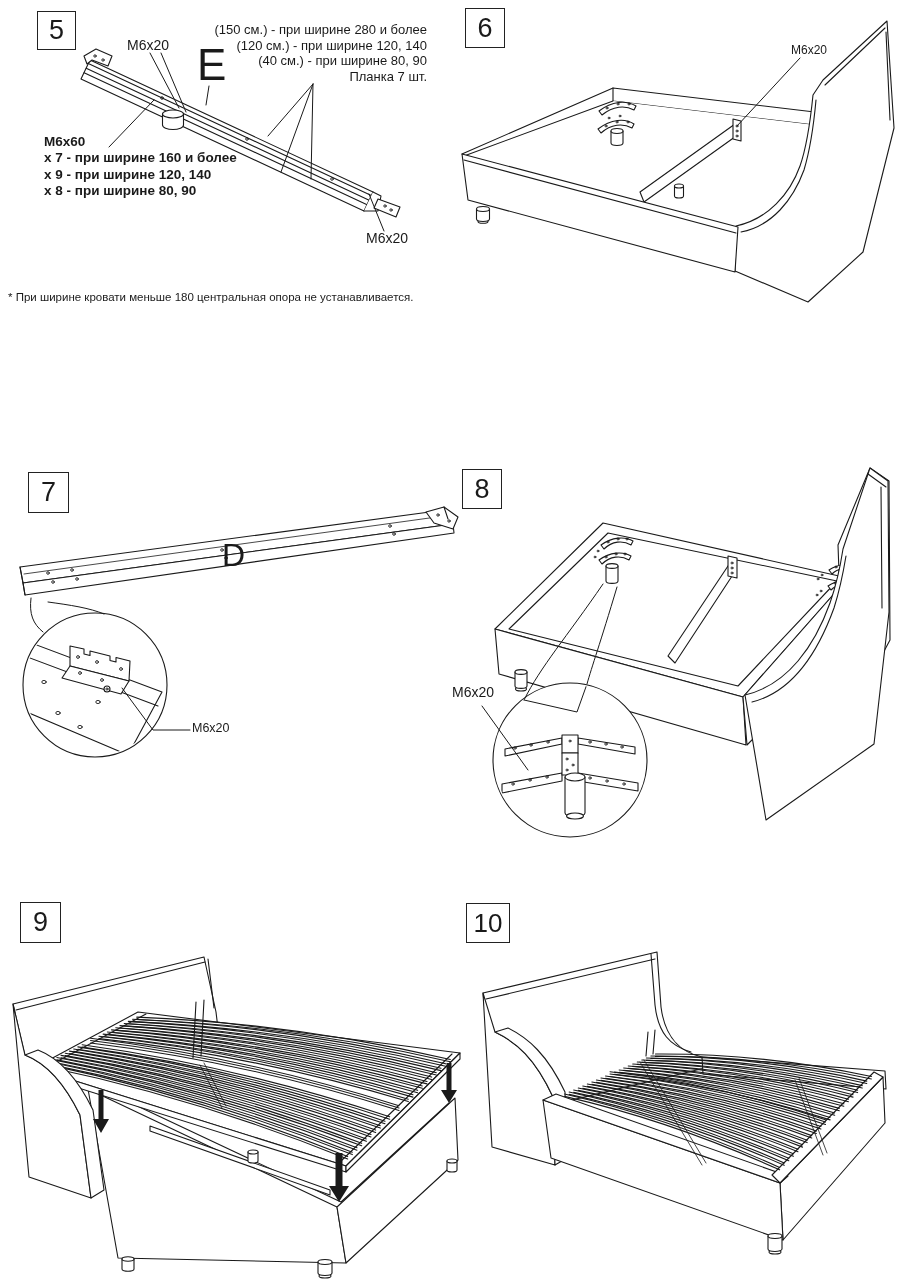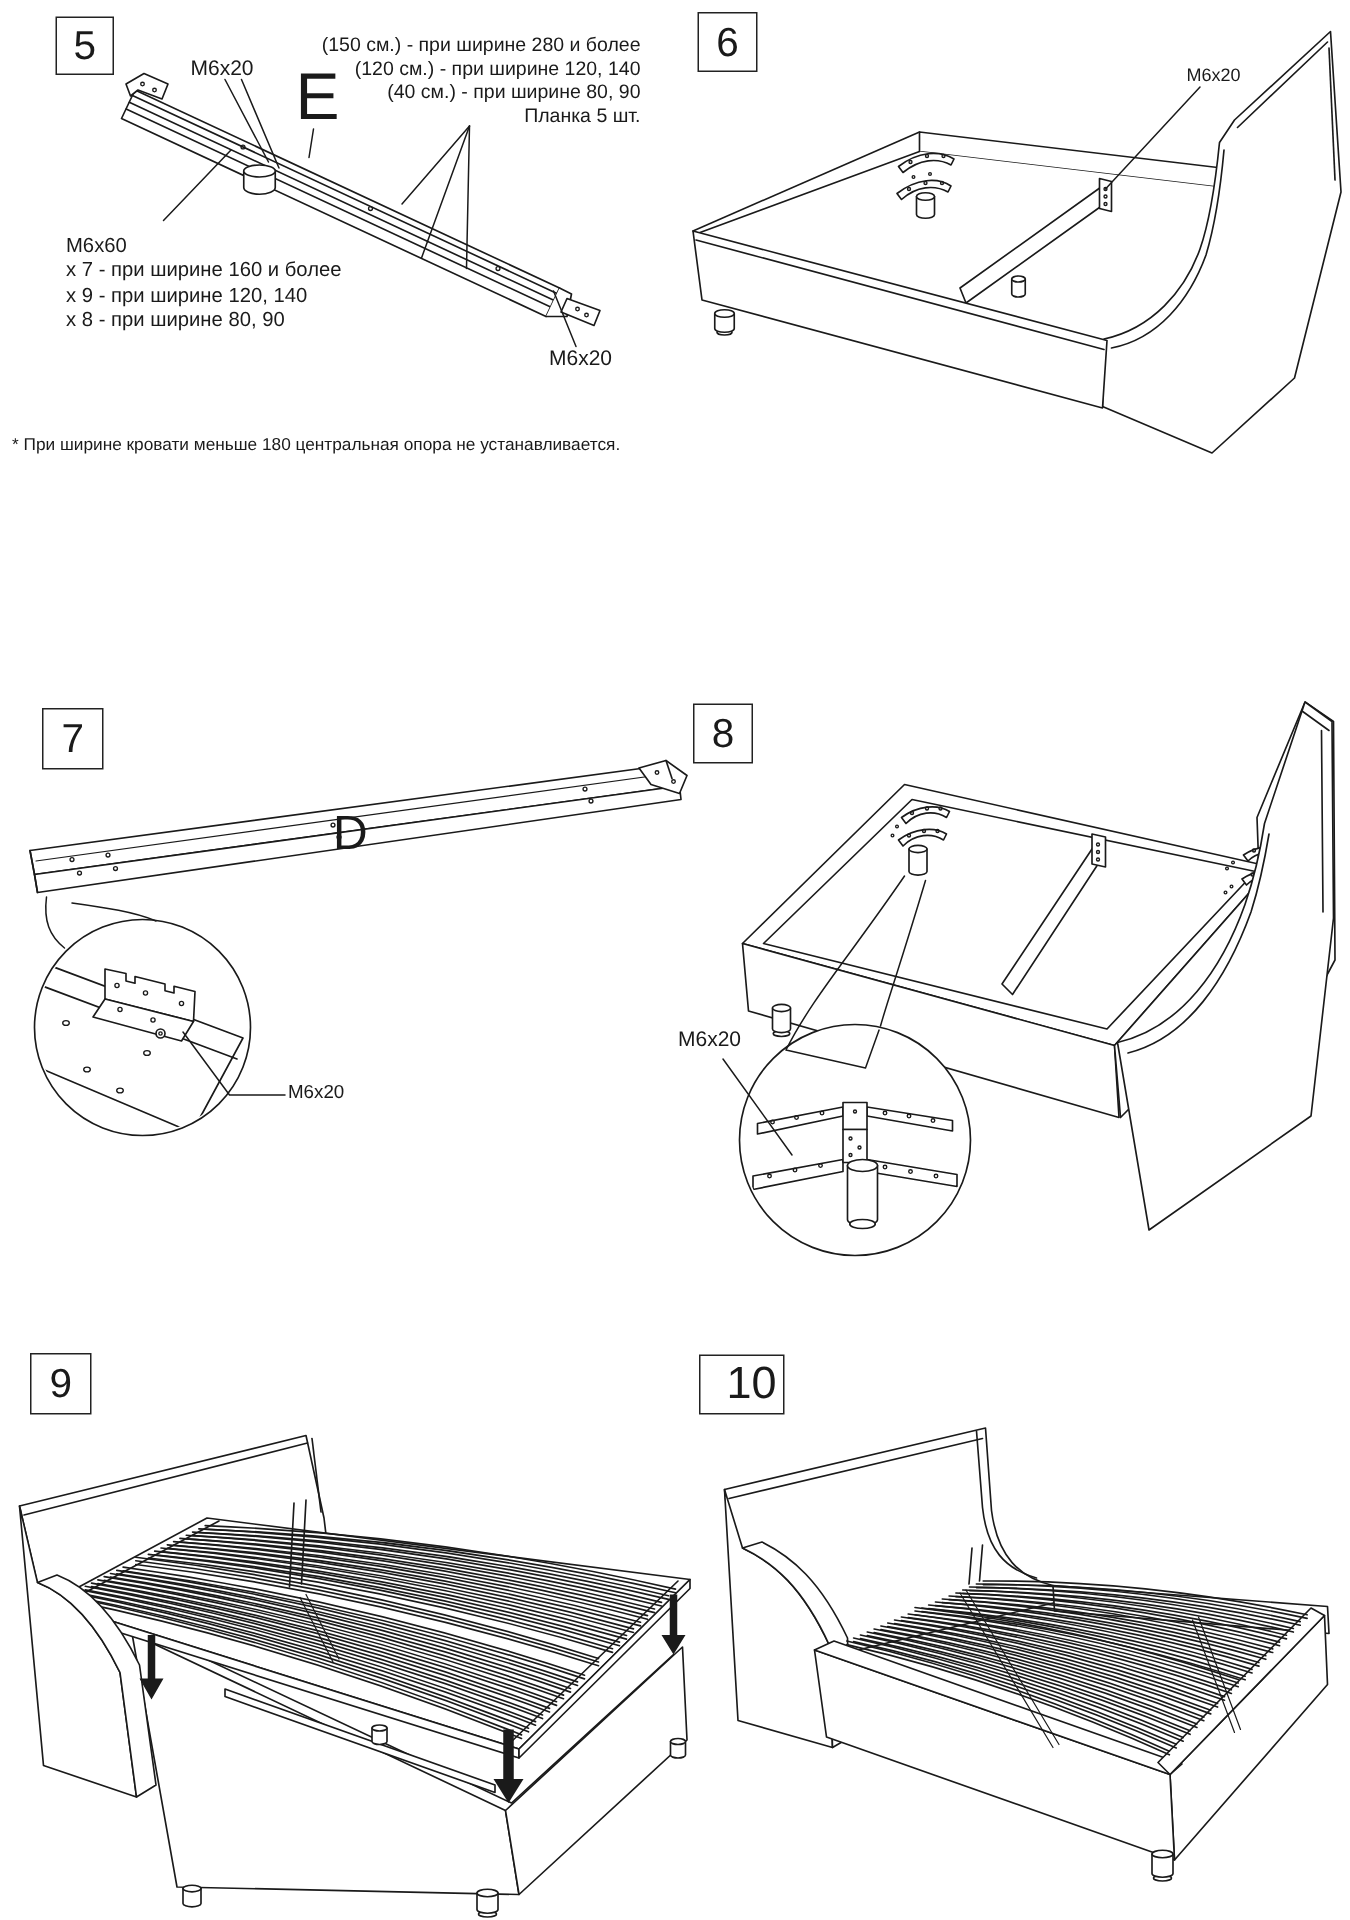--- a/index.html
+++ b/index.html
@@ -359,23 +359,23 @@
 
 <div class="stepbox" style="left:37px;top:11px;width:37px;height:37px;">
       <span>5</span>
     </div>
 <div class="lbl" style="left:127px;top:37px;font-size:14px;">M6x20</div>
 <div class="lbl" style="left:197px;top:40px;font-size:44px;">E</div>
 <div class="lbl" style="right:473px;top:22px;font-size:13px;line-height:15.6px;text-align:right;">
   <div>(150 см.) - при ширине 280 и более</div>
   <div>(120 см.) - при ширине 120, 140</div>
   <div>(40 см.) - при ширине 80, 90</div>
-  <div>Планка 5 шт.</div>
+  <div>Планка 7 шт.</div>
 </div>
-<div class="lbl" style="left:44px;top:156px;font-size:13.5px;line-height:16.4px;">
+<div class="lbl" style="left:44px;top:134px;font-size:13.5px;line-height:16.4px;font-weight:bold;">
   <div>M6x60</div>
   <div>х 7 - при ширине 160 и более</div>
   <div>х 9 - при ширине 120, 140</div>
   <div>х 8 - при ширине 80, 90</div>
 </div>
 <div class="lbl" style="left:366px;top:230px;font-size:14px;">M6x20</div>
 <div class="lbl" style="left:8px;top:251px;font-size:11.5px;margin-top:40px;">* При ширине кровати меньше 180 центральная опора не устанавливается.</div>
 
 <div class="stepbox" style="left:465px;top:8px;width:38px;height:38px;">
       <span>6</span>
@@ -389,16 +389,16 @@
 <div class="lbl" style="left:192px;top:721px;font-size:12.5px;">M6x20</div>
 
 <div class="stepbox" style="left:462px;top:469px;width:38px;height:38px;">
       <span>8</span>
     </div>
 <div class="lbl" style="left:452px;top:684px;font-size:14px;">M6x20</div>
 
 <div class="stepbox" style="left:20px;top:902px;width:39px;height:39px;">
       <span>9</span>
     </div>
-<div class="stepbox" style="left:466px;top:903px;width:42px;height:38px;font-size:30px;padding-left:13px;">
+<div class="stepbox" style="left:466px;top:903px;width:42px;height:38px;font-size:26px;">
       <span>10</span>
     </div>
 </div>
 
 </body></html>

